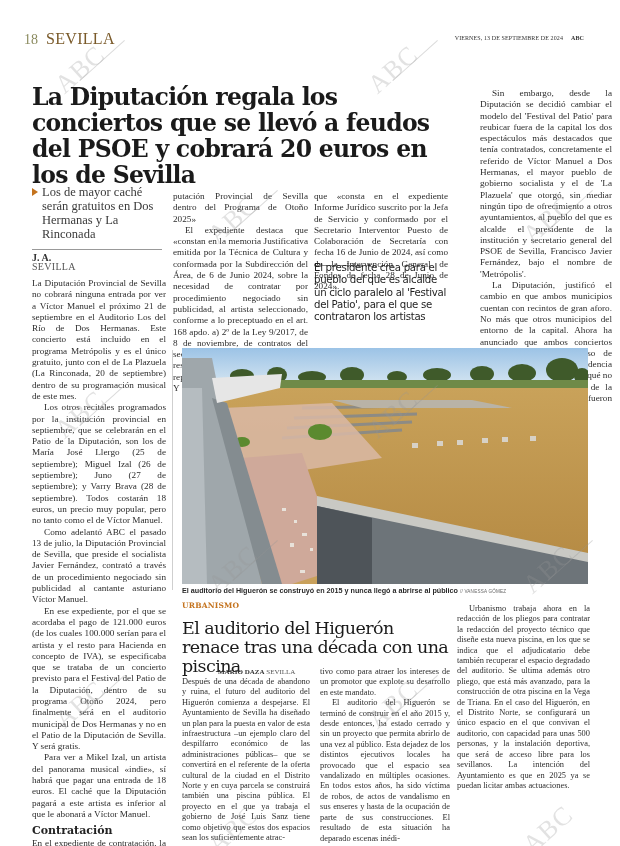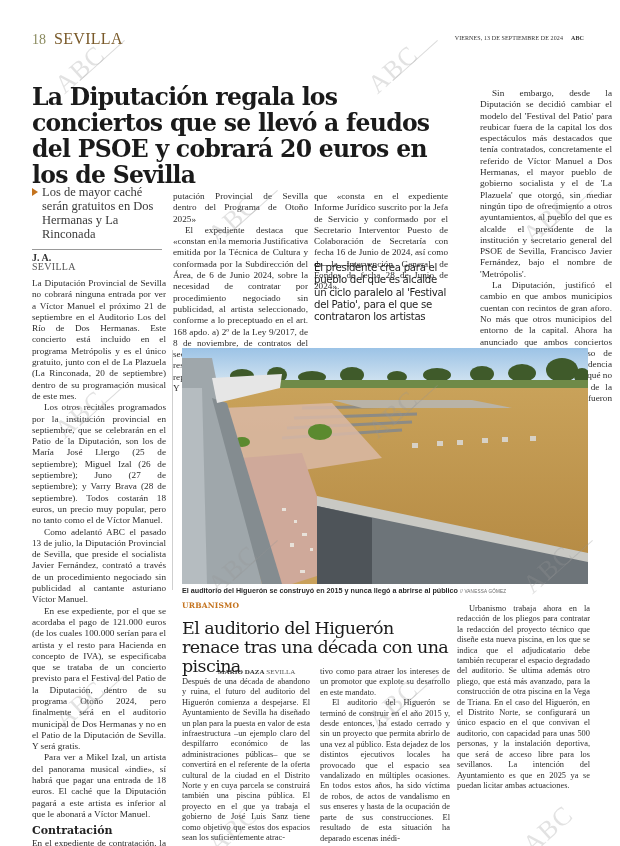--- a/index.html
+++ b/index.html
@@ -1,19 +1,19 @@
 <!DOCTYPE html>
 <html><head>
   <meta charset="utf-8">
   <style>
     * { box-sizing: border-box; margin: 0; padding: 0; }
     html, body { width: 620px; height: 846px; background: #ffffff; overflow: hidden; }
     body { position: relative; font-family: "DejaVu Serif", serif; color: #2a2a2a; }
 
-    .folio { position: absolute; top: 30px; left: 32px; height: 20px; display: flex; align-items: baseline; gap: 8px; justify-content: flex-end; }
+    .folio { position: absolute; top: 30px; left: 24px; height: 20px; display: flex; align-items: baseline; gap: 8px; justify-content: flex-end; }
     .folio .pg { font-family: "Liberation Serif", serif; font-size: 14px; color: #8a8a5e; }
     .folio .sec { font-family: "Liberation Serif", serif; font-size: 16px; color: #7a5a2a; letter-spacing: 0.3px; }
     .dateline { position: absolute; top: 35px; right: 36px; font-family: "Liberation Serif", serif; font-size: 6px; color: #333; letter-spacing: 0.1px; }
     .dateline b { margin-left: 8px; font-weight: bold; }
 
     .headline { position: absolute; left: 32px; top: 84px; width: 420px; font-family: "DejaVu Serif", serif; font-weight: bold; font-size: 23.5px; line-height: 26px; color: #1a1a1a; letter-spacing: -0.7px; }
 
     .col { position: absolute; font-family: "Liberation Serif", serif; font-size: 9.2px; line-height: 11.3px; color: #2d2d2d; text-align: justify; hyphens: auto; }
     .col p { text-indent: 12px; }
     .col p.noind { text-indent: 0; }

